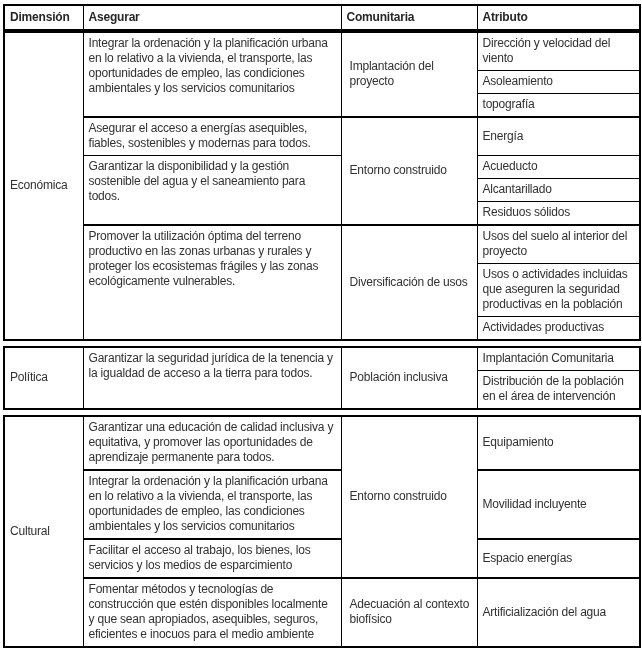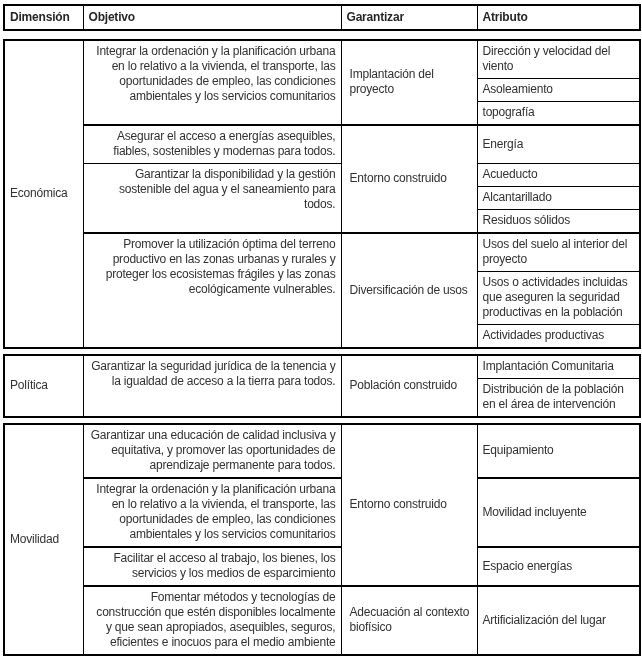--- a/index.html
+++ b/index.html
@@ -18,61 +18,61 @@
   }
   table.tbl {
     border-collapse: collapse;
     table-layout: fixed;
     width: 636px;
     border: 2.5px solid #000;
     font-size: 12px;
     line-height: 15px;
     letter-spacing: -0.2px;
   }
-  table.header-tbl { margin-bottom: 8px; }
+  table.header-tbl { margin-bottom: 0; }
   table.section-tbl { margin-bottom: 5px; }
   table.section-tbl:last-child { margin-bottom: 0; }
   .tbl th, .tbl td {
     border: 1.5px solid #000;
     padding: 3px 5px 4px 5px;
     text-align: left;
     vertical-align: top;
     overflow: hidden;
     word-wrap: break-word;
   }
   .tbl th {
     font-weight: bold;
     color: #262626;
     padding-top: 4px;
     padding-bottom: 4px;
   }
   td.dim  { vertical-align: middle; }
-  td.obj  { vertical-align: top; text-align: right; }
+  td.obj  { vertical-align: top; }
   td.comp { vertical-align: middle; padding-left: 8px; }
   td.attr { vertical-align: middle; }
   
   tr.g > td { border-top-width: 2.5px; }
 </style>
 </head>
 <body>
 
 <div class="page">
 
   <table class="tbl header-tbl">
     <colgroup>
         <col style="width:79px">
         <col style="width:258px">
         <col style="width:136px">
         <col style="width:163px">
       </colgroup>
     <tbody>
       <tr>
         <th>Dimensión</th>
-        <th>Objetivo</th>
-        <th>Garantizar</th>
+        <th>Asegurar</th>
+        <th>Comunitaria</th>
         <th>Atributo</th>
       </tr>
     </tbody>
   </table>
 
   <table class="tbl section-tbl">
     <colgroup>
         <col style="width:79px">
         <col style="width:258px">
         <col style="width:136px">
@@ -124,52 +124,52 @@
     <colgroup>
         <col style="width:79px">
         <col style="width:258px">
         <col style="width:136px">
         <col style="width:163px">
       </colgroup>
     <tbody>
       <tr>
         <td class="dim" rowspan="2">Política</td>
         <td class="obj" rowspan="2">Garantizar la seguridad jurídica de la tenencia y la igualdad de acceso a la tierra para todos.</td>
-        <td class="comp" rowspan="2">Población construido</td>
+        <td class="comp" rowspan="2">Población inclusiva</td>
         <td class="attr">Implantación Comunitaria</td>
       </tr>
       <tr>
         <td class="attr">Distribución de la población en el área de intervención</td>
       </tr>
     </tbody>
   </table>
 
   <table class="tbl section-tbl">
     <colgroup>
         <col style="width:79px">
         <col style="width:258px">
         <col style="width:136px">
         <col style="width:163px">
       </colgroup>
     <tbody>
       <tr>
-        <td class="dim" rowspan="4">Movilidad</td>
+        <td class="dim" rowspan="4">Cultural</td>
         <td class="obj">Garantizar una educación de calidad inclusiva y equitativa, y promover las oportunidades de aprendizaje permanente para todos.</td>
         <td class="comp" rowspan="3">Entorno construido</td>
         <td class="attr">Equipamiento</td>
       </tr>
       <tr class="g">
         <td class="obj">Integrar la ordenación y la planificación urbana en lo relativo a la vivienda, el transporte, las oportunidades de empleo, las condiciones ambientales y los servicios comunitarios</td>
         <td class="attr">Movilidad incluyente</td>
       </tr>
       <tr class="g">
         <td class="obj">Facilitar el acceso al trabajo, los bienes, los servicios y los medios de esparcimiento</td>
         <td class="attr">Espacio energías</td>
       </tr>
       <tr class="g">
         <td class="obj">Fomentar métodos y tecnologías de construcción que estén disponibles localmente y que sean apropiados, asequibles, seguros, eficientes e inocuos para el medio ambiente</td>
         <td class="comp">Adecuación al contexto biofísico</td>
-        <td class="attr">Artificialización del lugar</td>
+        <td class="attr">Artificialización del agua</td>
       </tr>
     </tbody>
   </table>
 
 </div>
 
 </body></html>

